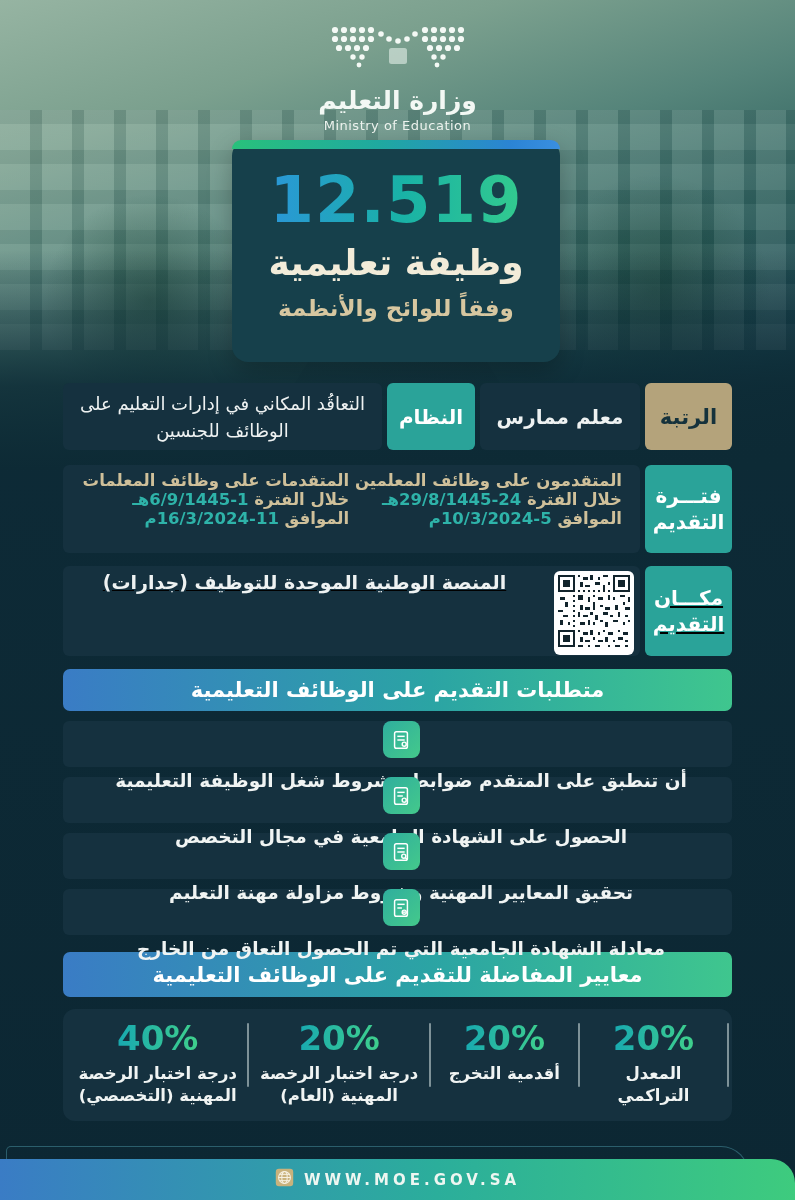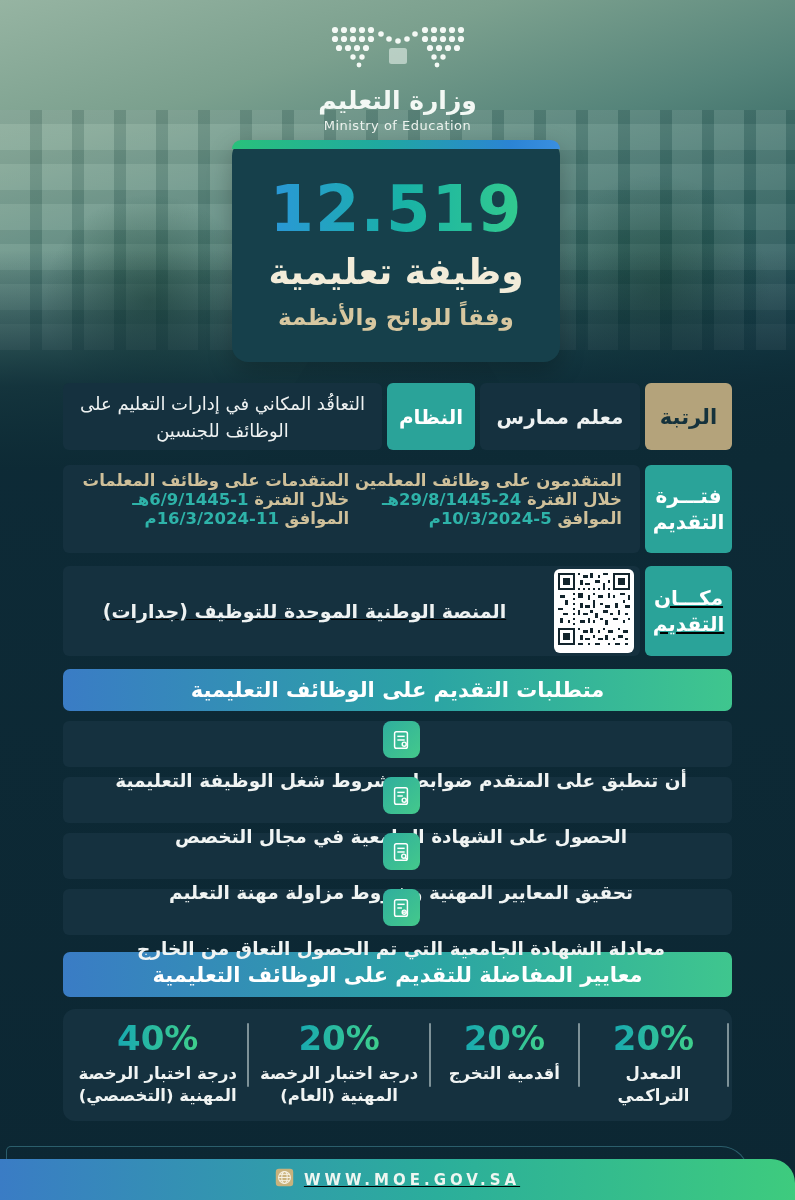--- a/index.html
+++ b/index.html
@@ -27,21 +27,21 @@
   
   .logo{position:absolute;left:0;top:22px;width:795px;text-align:center;color:#f3f8f4;}
   .logo svg{display:block;margin:0 auto;}
   .logo .ar{font-size:25px;font-weight:bold;margin-top:2px;}
   .logo .en{font-size:13px;letter-spacing:.5px;margin-top:3px;color:#eef4ef;}
   
   .hero{position:absolute;left:232px;top:140px;width:328px;height:222px;
     background:#16404b;border-radius:16px;box-shadow:0 8px 24px rgba(0,0,0,.25);text-align:center;}
   .hero .bar{height:9px;border-radius:16px 16px 0 0;
     background:linear-gradient(90deg,#29c17b 0%,#1fa9a0 45%,#2b84d4 85%,#3a8fe0 100%);}
-  .hero .num{margin-top:28px;font-size:64px;line-height:1;font-weight:bold;letter-spacing:1px;
+  .hero .num{margin-top:19px;font-size:64px;line-height:1;font-weight:bold;letter-spacing:1px;
     background:linear-gradient(90deg,#2f8fe5 0%,#19b2a6 52%,#3bd287 100%);
     -webkit-background-clip:text;background-clip:text;color:transparent;}
   .hero .ttl{margin-top:10px;font-size:36px;font-weight:bold;color:#f2ecd9;}
   .hero .sub{margin-top:12px;font-size:23px;font-weight:bold;color:#d7c7a0;}
   
   .content{position:absolute;left:63px;top:383px;width:669px;direction:rtl;}
   .row{display:flex;gap:5px;direction:rtl;}
   .panel{background:#15313f;border-radius:6px;color:#eef2f2;}
   .lbl{display:flex;align-items:center;justify-content:center;text-align:center;
        font-weight:bold;border-radius:6px;flex:0 0 auto;}
@@ -54,21 +54,21 @@
   .row1 .sys-lbl{width:88px;}
   .row1 .sys-val{flex:1;display:flex;align-items:center;justify-content:center;text-align:center;
       font-size:18px;font-weight:normal;line-height:1.5;padding:4px 10px;}
   .row2{height:88px;margin-top:15px;}
   .row2 .lbl-teal{width:87px;}
   .row2 .dates{flex:1;display:flex;flex-direction:row;justify-content:space-evenly;
       padding:6px 18px;font-size:16.5px;font-weight:bold;color:#cfc09a;}
   .row2 .dates .num{color:#2eb3a9;}
   .row3{height:90px;margin-top:13px;text-decoration:underline;}
   .row3 .lbl-teal{width:87px;}
-  .row3 .loc{flex:1;display:flex;align-items:center;gap:14px;padding:5px 6px;}
+  .row3 .loc{flex:1;display:flex;align-items:flex-start;gap:14px;padding:5px 6px;}
   .row3 .qr{flex:0 0 auto;background:#ffffff;border-radius:6px;padding:4px;margin-right:0;}
   .row3 .loc-text{flex:1;text-align:center;font-size:19px;font-weight:bold;}
   
   .sec-hd{display:flex;align-items:center;justify-content:center;border-radius:7px;
     background:linear-gradient(90deg,#3a7cc5 0%,#2ba4a4 55%,#3fc68e 100%);
     color:#fff;font-size:21px;font-weight:bold;}
   .sec-hd.req{height:42px;margin-top:13px;}
   .sec-hd.crit{height:45px;margin-top:17px;}
   
   .item{height:46px;margin-top:10px;display:flex;align-items:center;gap:12px;
@@ -86,21 +86,21 @@
     background:rgba(214,226,226,.55);border-radius:1px;}
   .crit-pct{font-size:34px;line-height:1;font-weight:bold;
     background:linear-gradient(90deg,#18a9b0,#3fd08c);
     -webkit-background-clip:text;background-clip:text;color:transparent;display:inline-block;}
   .crit-lbl{margin-top:8px;font-size:16.5px;font-weight:bold;color:#f0f4f3;line-height:1.35;}
   
   .frame-line{position:absolute;left:6px;top:1146px;width:741px;height:60px;
     border:1.5px solid rgba(70,140,155,.55);border-bottom:none;border-radius:5px 28px 0 0;}
   .footer{position:absolute;left:0;bottom:0;width:795px;height:41px;
     background:linear-gradient(90deg,#3a7cc5 0%,#2bae9b 55%,#3ecb7e 100%);
-    border-radius:0 24px 0 0;display:flex;align-items:center;justify-content:center;gap:10px;text-decoration:underline;}
+    border-radius:0 24px 0 0;display:flex;align-items:center;justify-content:center;gap:10px;}
   .footer .url{color:#eef6f1;font-size:15px;font-weight:bold;letter-spacing:4px;}
 </style>
 </head>
 <body>
 
 <div class="poster">
 
   <div class="photo">
     <div class="building"></div>
     <div class="palm-left"></div>

